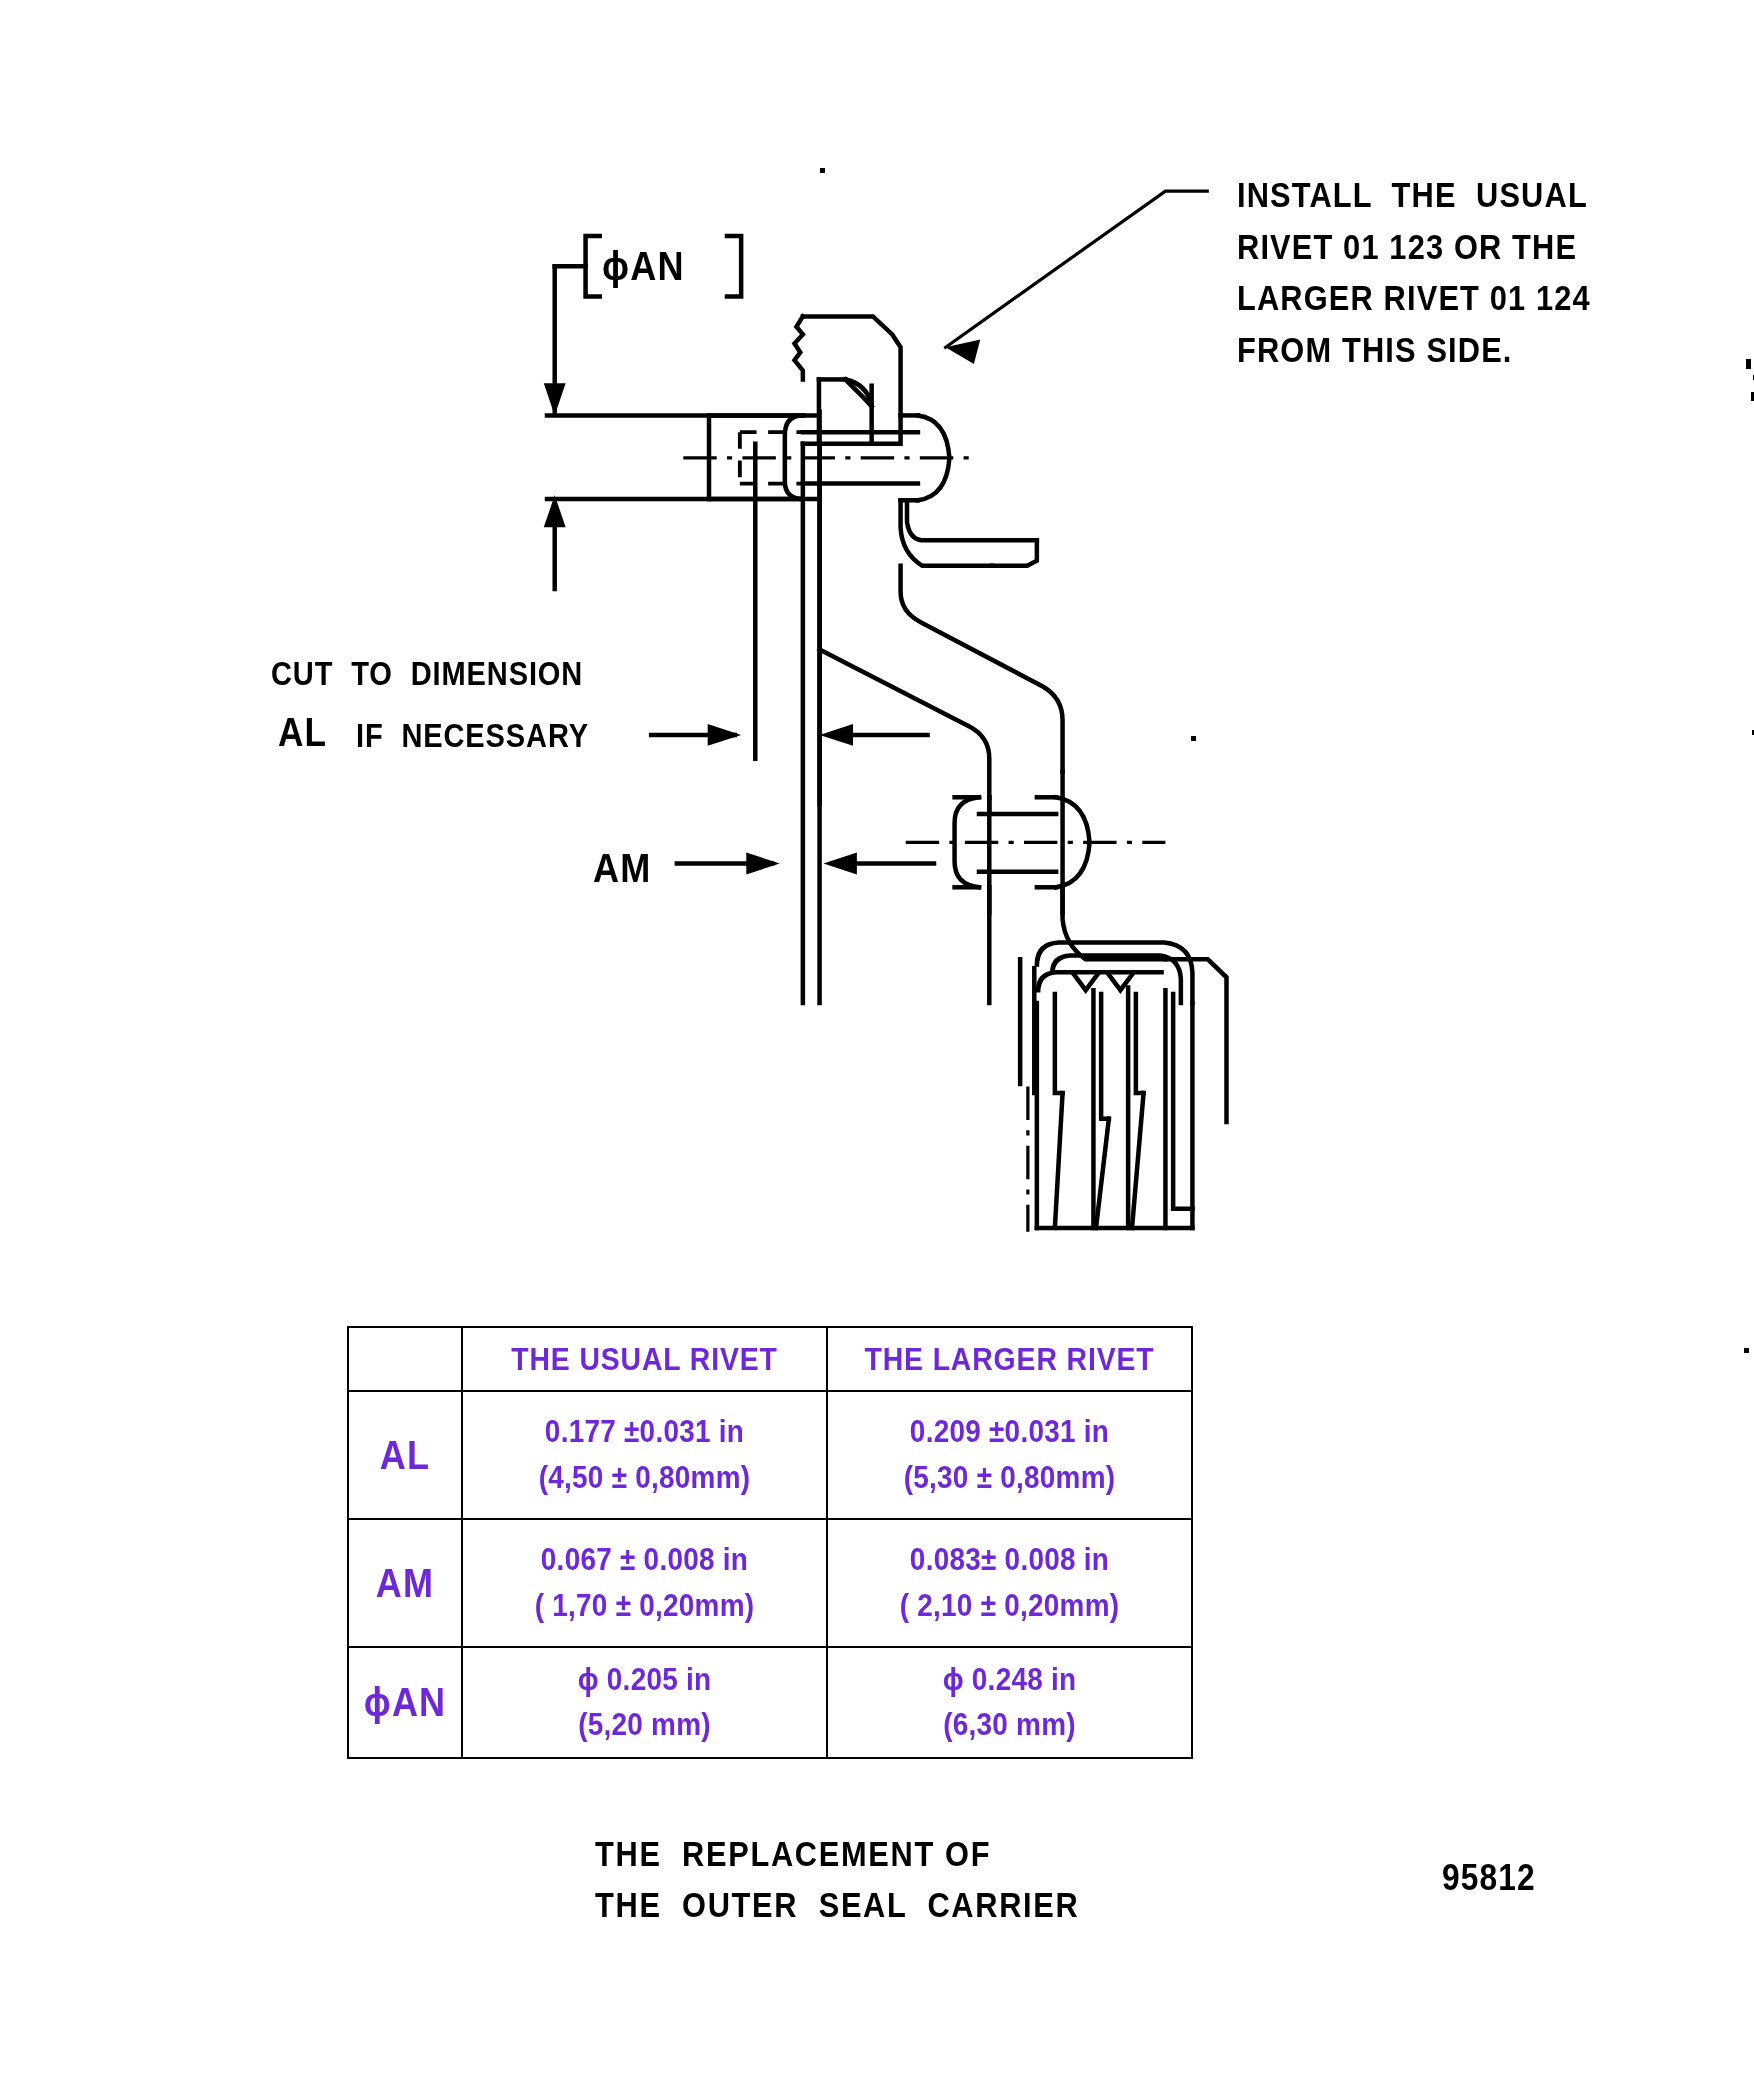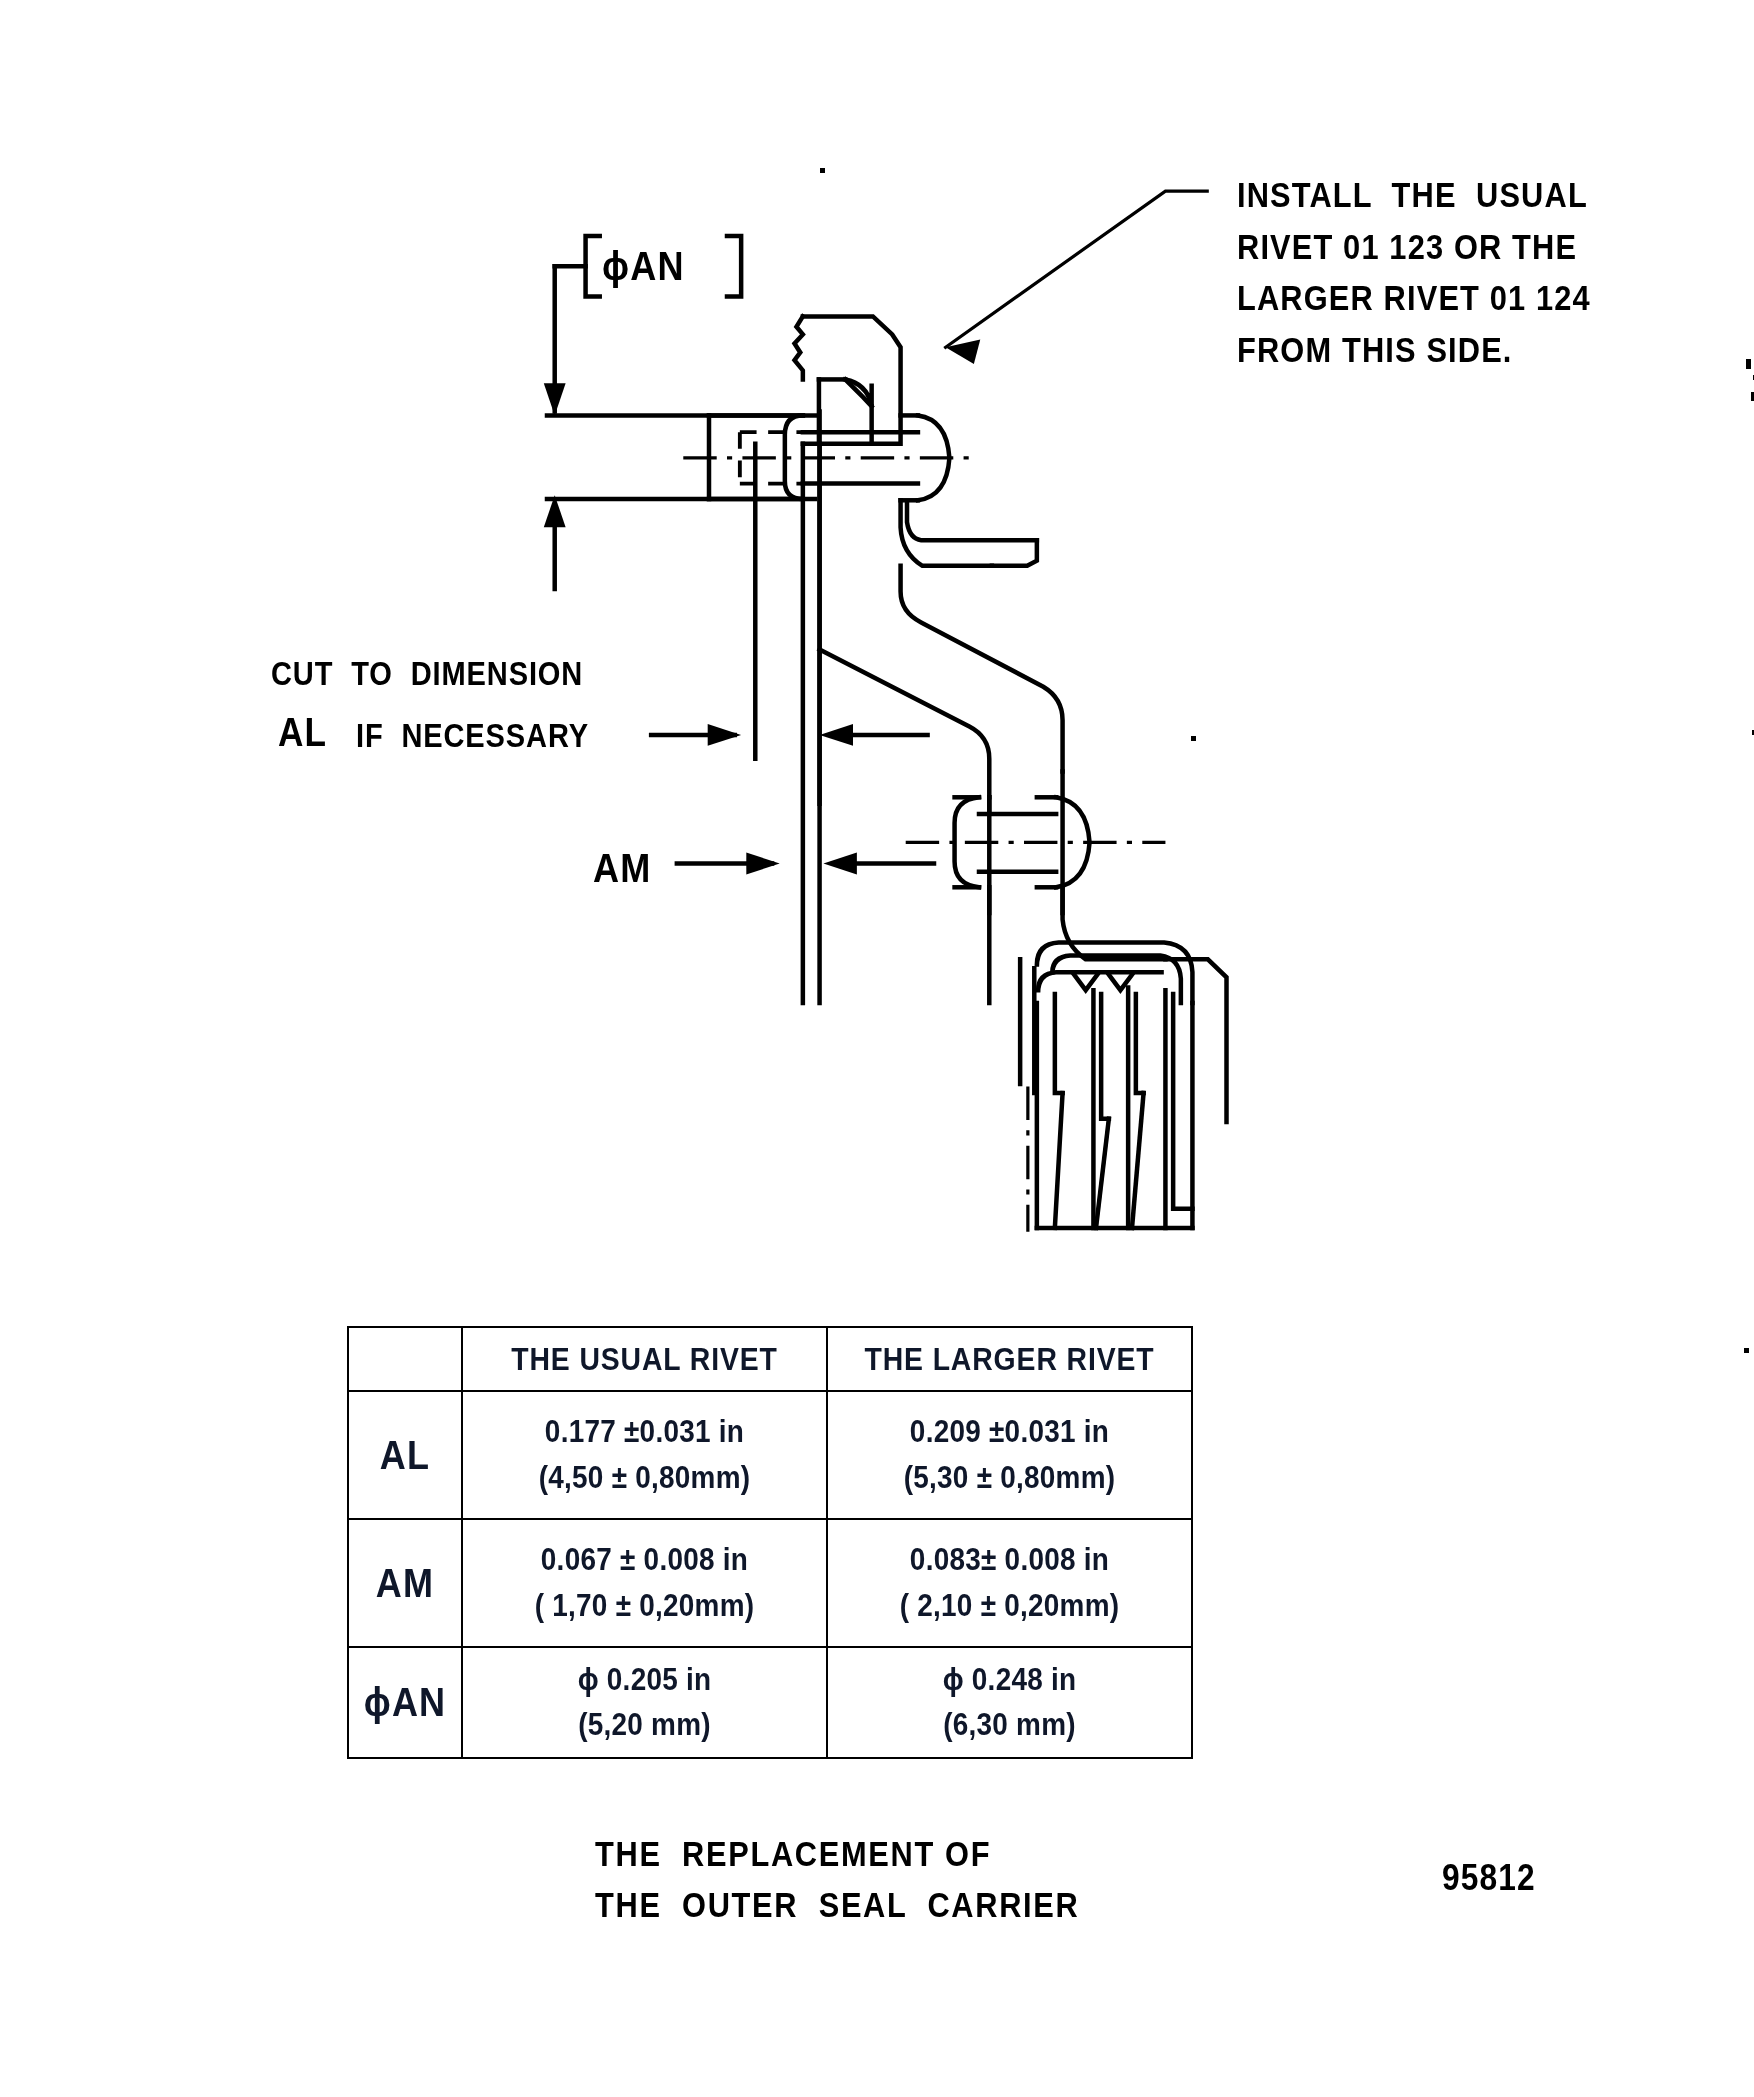--- a/index.html
+++ b/index.html
@@ -72,21 +72,21 @@
     border-collapse: collapse;
     table-layout: fixed;
   }
   #spec-table td, #spec-table th {
     border: 2.6px solid #000;
     padding: 0;
     text-align: center;
     vertical-align: middle;
     font-family: "Liberation Sans", sans-serif;
     font-weight: 700;
-    color: #0f172a;
+    color: #6d28d9;
   }
   #spec-table .colkey  { width: 112px; }
   #spec-table .colval  { width: 363px; }
 
   #spec-table thead th {
     height: 62px;
     font-size: 31.5px;
     letter-spacing: 1px;
   }
   #spec-table thead th .hdrtxt,

